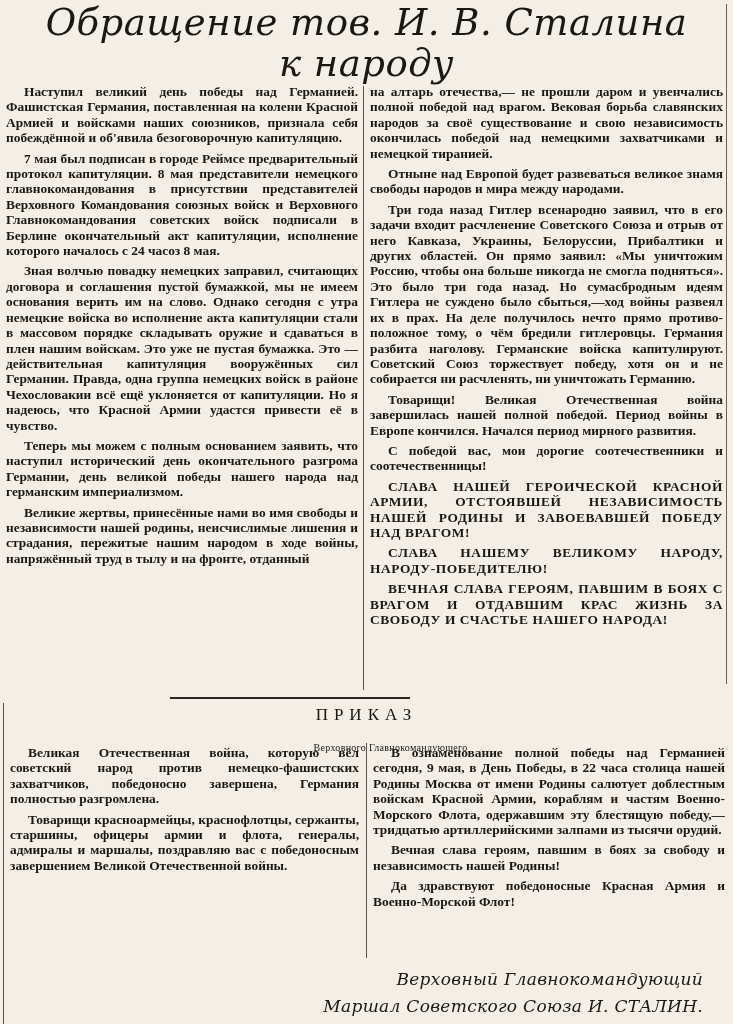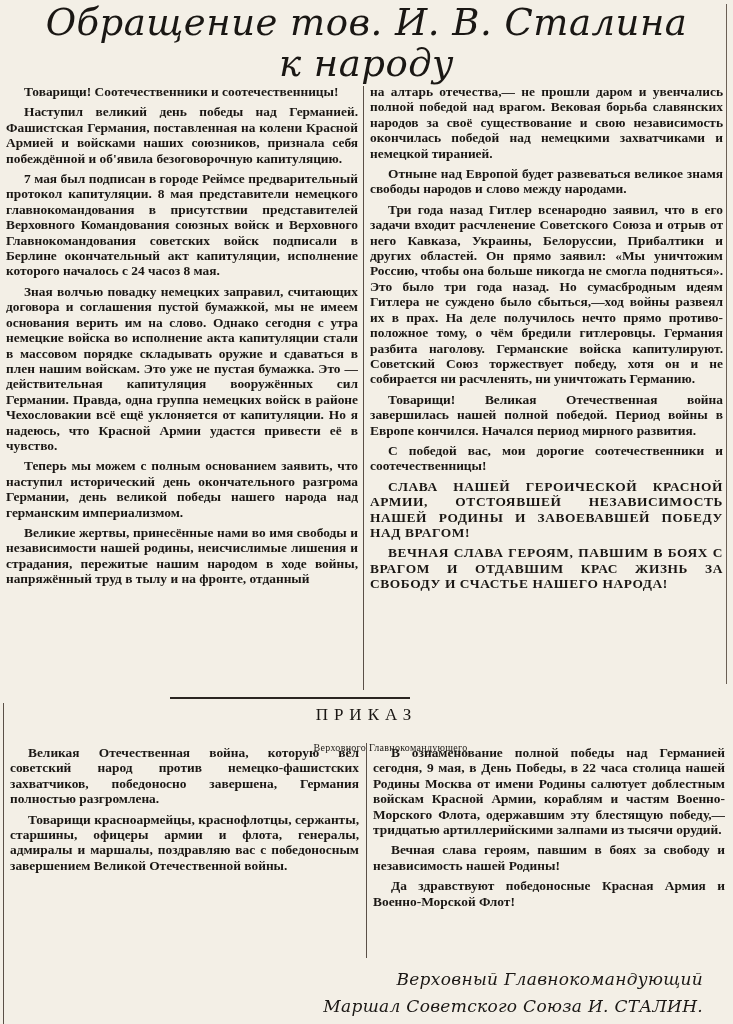--- a/index.html
+++ b/index.html
@@ -76,35 +76,35 @@
 
   <div class="title">
     <div>Обращение тов. И. В. Сталина</div>
     <div>к народу</div>
   </div>
 
   <div class="right-rule"></div>
   <div class="mid-rule-a"></div>
 
   <div class="col" id="col-a1">
-    <p>Товарищи! Соотечественники и соотече­ственницы!</p>
     <p>Наступил великий день победы над Гер­манией. Фашистская Германия, поставлен­ная на колени Красной Армией и войсками наших союзников, признала себя побеждён­ной и об'явила безоговорочную капитуля­цию.</p>
     <p>7 мая был подписан в городе Реймсе пред­варительный протокол капитуляции. 8 мая представители немецкого главнокомандова­ния в присутствии представителей Верхов­ного Командования союзных войск и Вер­ховного Главнокомандования советских войск подписали в Берлине окончательный акт капитуляции, исполнение которого нача­лось с 24 часоз 8 мая.</p>
     <p>Зная волчью повадку немецких заправил, считающих договора и соглашения пустой бумажкой, мы не имеем основания верить им на слово. Однако сегодня с утра немец­кие войска во исполнение акта капитуляции стали в массовом порядке складывать ору­жие и сдаваться в плен нашим войскам. Это уже не пустая бумажка. Это — действитель­ная капитуляция вооружённых сил Германии. Правда, одна группа немецких войск в рай­оне Чехословакии всё ещё уклоняется от капитуляции. Но я надеюсь, что Красной Армии удастся привести её в чувство.</p>
     <p>Теперь мы можем с полным основанием заявить, что наступил исторический день окончательного разгрома Германии, день великой победы нашего народа над герман­ским империализмом.</p>
     <p>Великие жертвы, принесённые нами во имя свободы и независимости нашей родины, неисчислимые лишения и страдания, пере­житые нашим народом в ходе войны, напря­жённый труд в тылу и на фронте, отданный</p>
   </div>
 
   <div class="col" id="col-a2">
     <p style="text-indent:0">на алтарь отечества,— не прошли даром и увенчались полной победой над врагом. Ве­ковая борьба славянских народов за своё существование и свою независимость окон­чилась победой над немецкими захватчиками и немецкой тиранией.</p>
-    <p>Отныне над Европой будет развеваться великое знамя свободы народов и слово ме­жду народами.</p>
+    <p>Отныне над Европой будет развеваться великое знамя свободы народов и мира ме­жду народами.</p>
     <p>Три года назад Гитлер всенародно заявил, что в его задачи входит расчленение Совет­ского Союза и отрыв от него Кавказа, Украи­ны, Белоруссии, Прибалтики и других обла­стей. Он прямо заявил: «Мы уничтожим Россию, чтобы она больше никогда не смог­ла подняться». Это было три года назад. Но сумасбродным идеям Гитлера не суждено было сбыться,—ход войны развеял их в прах. На деле получилось нечто прямо противо­положное тому, о чём бредили гитлеровцы. Германия разбита наголову. Германские войска капитулируют. Советский Союз тор­жествует победу, хотя он и не собирается ни расчленять, ни уничтожать Германию.</p>
     <p>Товарищи! Великая Отечественная война завершилась нашей полной победой. Период войны в Европе кончился. Начался период мирного развития.</p>
     <p>С победой вас, мои дорогие соотечествен­ники и соотечественницы!</p>
     <p class="caps">СЛАВА НАШЕЙ ГЕРОИЧЕСКОЙ КРАС­НОЙ АРМИИ, ОТСТОЯВШЕЙ НЕЗАВИСИ­МОСТЬ НАШЕЙ РОДИНЫ И ЗАВОЕВАВ­ШЕЙ ПОБЕДУ НАД ВРАГОМ!</p>
+    <p class="caps">СЛАВА НАШЕМУ ВЕЛИКОМУ НАРОДУ, НАРОДУ-ПОБЕДИТЕЛЮ!</p>
     <p class="caps">ВЕЧНАЯ СЛАВА ГЕРОЯМ, ПАВШИМ В БОЯХ С ВРАГОМ И ОТДАВШИМ КРАС ЖИЗНЬ ЗА СВОБОДУ И СЧАСТЬЕ НА­ШЕГО НАРОДА!</p>
   </div>
 
   <div class="section-rule"></div>
 
   <div class="order-head" id="order-title">ПРИКАЗ</div>
   <div class="order-head" id="order-sub">Верховного Главнокомандующего</div>
 
   <div class="left-rule-b"></div>
   <div class="mid-rule-b"></div>

